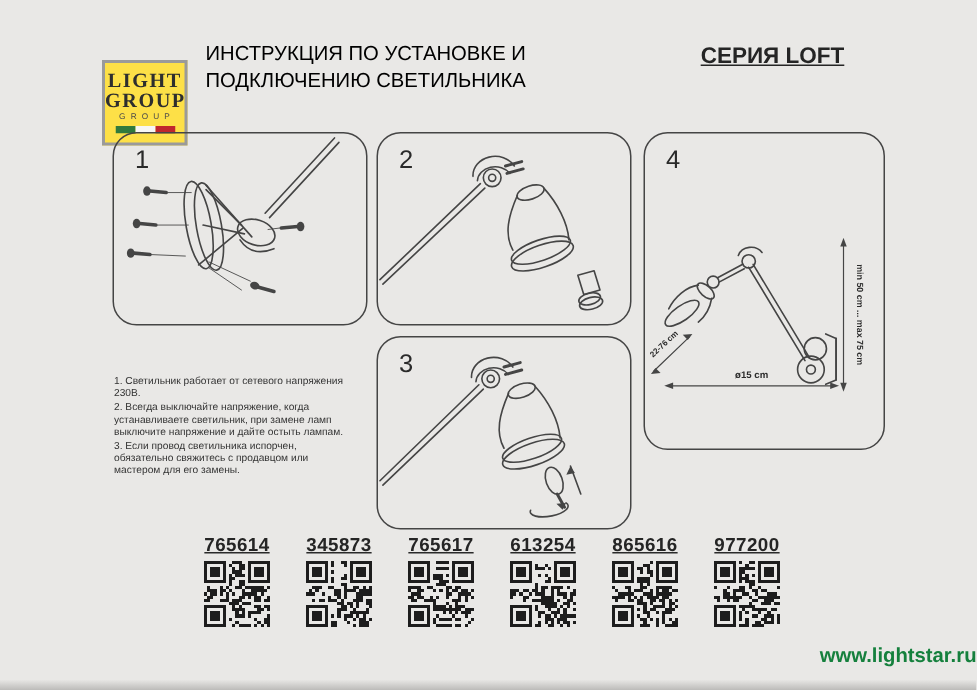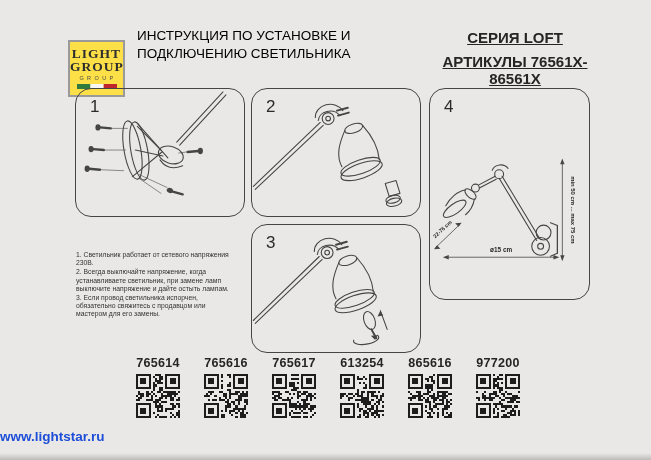--- a/index.html
+++ b/index.html
@@ -52,30 +52,30 @@
   
   .notes {
     position:absolute; left:76px; top:251px; width:160px;
     font-size:6.8px; line-height:8.2px; color:#333;
   }
   .notes p { margin:0 0 1px 0; }
 
   
   .articles-row {
     position:absolute; left:128px; top:356px; width:400px;
-    display:flex; justify-content:space-between;
+    display:flex; justify-content:space-between;text-decoration:underline;
   }
   .article-col { width:60px; text-align:center; }
   .article-code { font-weight:700; font-size:12.5px; letter-spacing:0.3px; margin-bottom:4px; color:#252525; }
   svg.qr { width:44px; height:44px; display:block; margin:0 auto; }
 
   
   .footer-url {
-    position:absolute; left:0; top:429px; width:651px; text-align:left;
-    font-weight:700; font-size:13.5px; color:#1d4ed8;
+    position:absolute; left:0; top:429px; width:651px; text-align:right;
+    font-weight:700; font-size:13.5px; color:#15803d;
   }
 </style>
 </head>
 <body>
 
 <div class="page">
 
   <div class="logo">
     <span class="l1">LIGHT</span>
     <span class="l2">GROUP</span>
@@ -87,21 +87,20 @@
     </svg>
   </div>
 
   <div class="title">
     <div>ИНСТРУКЦИЯ ПО УСТАНОВКЕ И</div>
     <div>ПОДКЛЮЧЕНИЮ СВЕТИЛЬНИКА</div>
   </div>
 
   <div class="series-block">
     <div class="series">СЕРИЯ LOFT</div>
-    <div>АРТИКУЛЫ 76561X-86561X</div>
   </div>
 
   <section class="panel" id="p1">
     <span class="step-num">1</span>
     <svg class="diagram" viewBox="0 0 170 129">
       <g stroke="#454545" fill="none" stroke-width="1.1" stroke-linecap="round" stroke-linejoin="round">
         <line x1="149" y1="3" x2="102" y2="54"></line>
         <line x1="152" y1="6" x2="105" y2="57"></line>
         <ellipse cx="57" cy="62" rx="8.5" ry="30" transform="rotate(-10 57 62)"></ellipse>
         <ellipse cx="64" cy="63" rx="8.5" ry="30" transform="rotate(-10 64 63)"></ellipse>
@@ -374,21 +373,21 @@
           <rect x="2" y="2" width="3" height="3" fill="#1d1d1d"></rect>
           <rect x="14" y="0" width="7" height="7" fill="#1d1d1d"></rect>
           <rect x="15" y="1" width="5" height="5" fill="#e9e8e6"></rect>
           <rect x="16" y="2" width="3" height="3" fill="#1d1d1d"></rect>
           <rect x="0" y="14" width="7" height="7" fill="#1d1d1d"></rect>
           <rect x="1" y="15" width="5" height="5" fill="#e9e8e6"></rect>
           <rect x="2" y="16" width="3" height="3" fill="#1d1d1d"></rect>
         </svg>
     </div>
     <div class="article-col">
-      <div class="article-code">765616</div>
+      <div class="article-code">345873</div>
       <svg class="qr" viewBox="0 0 21 21" shape-rendering="crispEdges">
           <rect x="8" y="0" width="1" height="1" fill="#1d1d1d"></rect>
           <rect x="11" y="0" width="1" height="1" fill="#1d1d1d"></rect>
           <rect x="12" y="0" width="1" height="1" fill="#1d1d1d"></rect>
           <rect x="8" y="1" width="1" height="1" fill="#1d1d1d"></rect>
           <rect x="12" y="1" width="1" height="1" fill="#1d1d1d"></rect>
           <rect x="8" y="3" width="1" height="1" fill="#1d1d1d"></rect>
           <rect x="12" y="4" width="1" height="1" fill="#1d1d1d"></rect>
           <rect x="8" y="5" width="1" height="1" fill="#1d1d1d"></rect>
           <rect x="11" y="5" width="1" height="1" fill="#1d1d1d"></rect>

